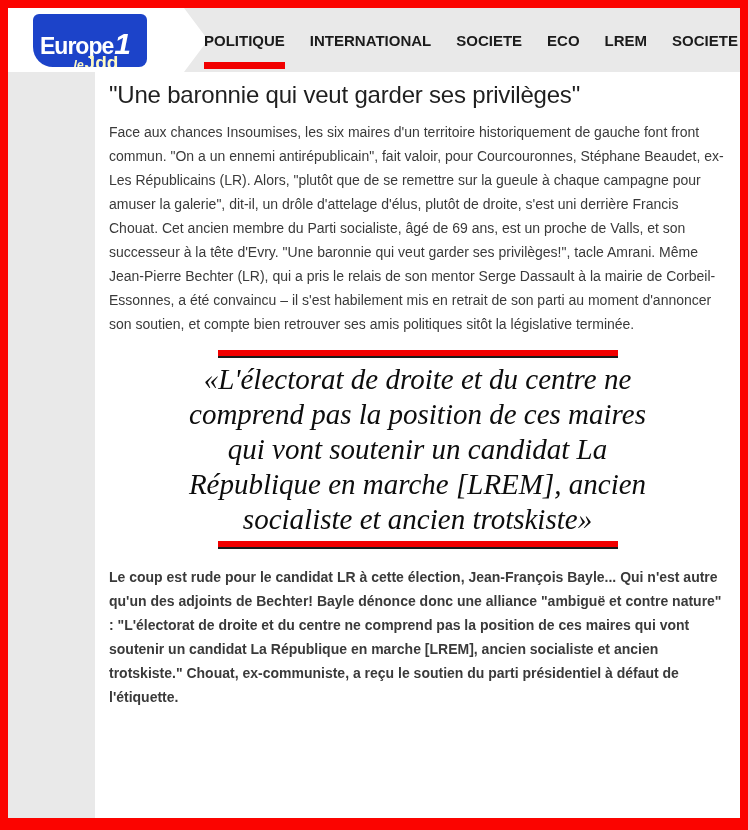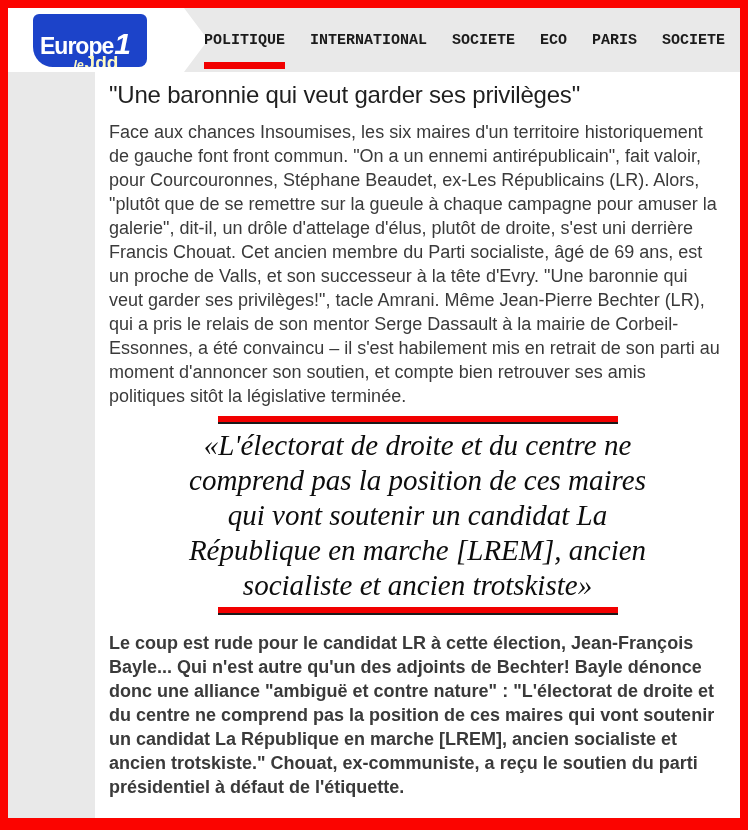--- a/index.html
+++ b/index.html
@@ -19,38 +19,38 @@
     position:absolute; left:25px; top:6px; width:114px; height:53px;
     background:#1c43c9; border-radius:6px 6px 8px 20px;
     color:#ffffff; overflow:hidden;
   }
   .logo-line1 { font-weight:bold; font-size:23px; letter-spacing:-1px; padding:18px 0 0 7px; line-height:24px; white-space:nowrap; }
   .logo-one { font-style:italic; font-size:30px; font-weight:bold; margin-left:1px; }
   .logo-line2 { color:#fef9c3; font-weight:bold; font-size:19px; line-height:18px; text-align:center; margin-top:-4px; padding-left:12px; white-space:nowrap; }
   .logo-le { font-style:italic; font-size:12px; margin-right:1px; }
   .nav {
     position:absolute; left:196px; top:0; right:0; height:64px;
-    display:flex; align-items:flex-end; gap:25px; overflow:hidden;font-family:Liberation Mono, monospace;
+    display:flex; align-items:flex-end; gap:25px; overflow:hidden;
   }
   .nav-item {
     position:relative; font-weight:bold; font-size:15px; color:#1b1b1b;
     white-space:nowrap; cursor:pointer; height:64px; display:flex; align-items:center;
   }
   .active-bar { position:absolute; left:0; right:0; bottom:3px; height:7px; background:#f10000; }
   
   .main { display:flex; height:746px; }
   .gutter { width:87px; background:#e9e9e9; flex:none; }
   .content { flex:1; padding:0 14px; overflow:hidden; }
   .article-title {
     margin:8px 0 0 0; font-size:24px; font-weight:400; color:#1f1f1f;
     line-height:30px; letter-spacing:-0.2px;
   }
-  .body-par { margin:10px 0 0 0; font-size:18px; line-height:24px; color:#3a3a3a; }
+  .body-par { margin:10px 0 0 0; font-size:14px; line-height:24px; color:#3a3a3a; }
   .body-par.second { margin-top:16px;font-weight:bold; }
-  .quote-block { margin:8px auto 0 auto; width:460px; text-align:center; }
+  .quote-block { margin:14px auto 0 auto; width:460px; text-align:center; }
   .red-rule { width:400px; height:6px; margin:0 auto; background:#f20000; border-bottom:2px solid #1a1a1a; }
   .quote-text {
     font-family:"Liberation Serif", serif; font-style:italic;
     font-size:29px; line-height:35px; color:#0d0d0d; margin:4px 0;
   }
 </style>
 </head>
 <body>
 
 <div class="page">
@@ -70,21 +70,21 @@
       <div class="nav-item">
           <span>INTERNATIONAL</span>
         </div>
       <div class="nav-item">
           <span>SOCIETE</span>
         </div>
       <div class="nav-item">
           <span>ECO</span>
         </div>
       <div class="nav-item">
-          <span>PARIS</span>
+          <span>LREM</span>
         </div>
       <div class="nav-item">
           <span>SOCIETE</span>
         </div>
 
     </nav>
   </div>
 
   <div class="main">
     <div class="gutter"></div>

